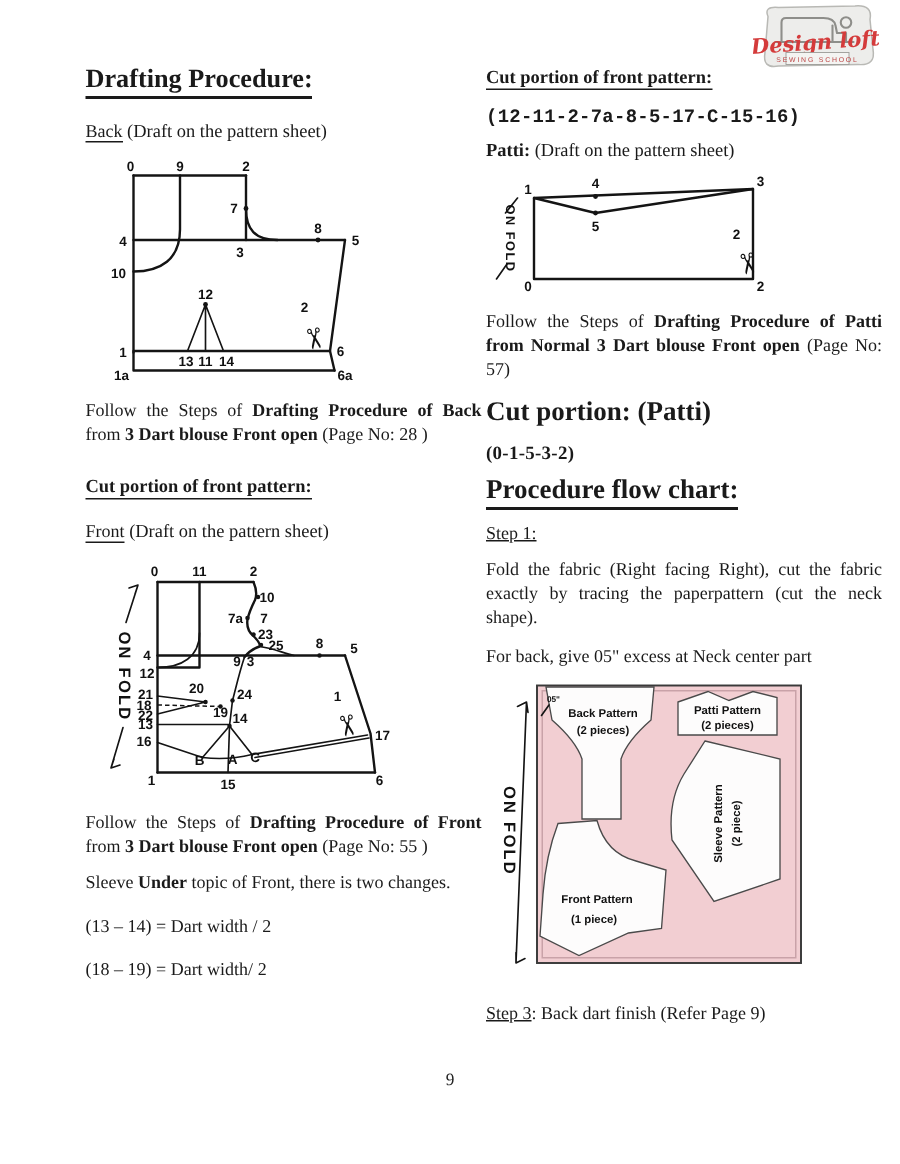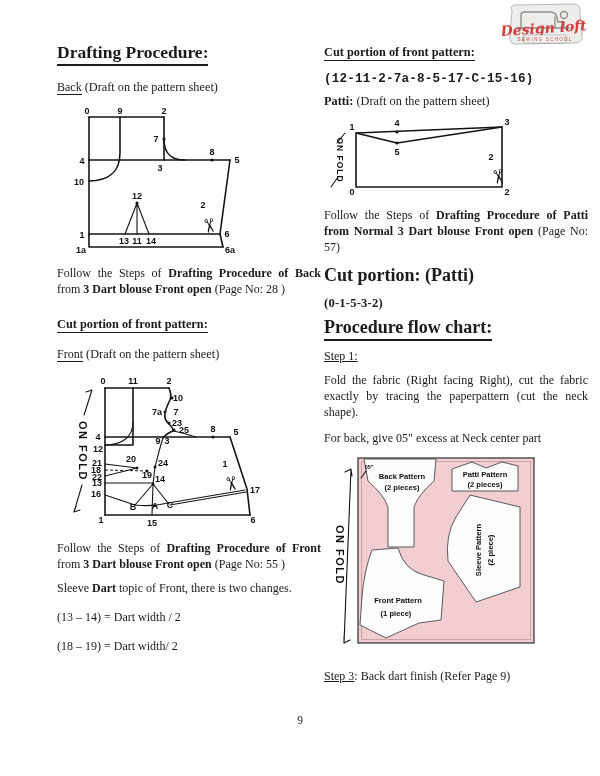--- a/index.html
+++ b/index.html
@@ -188,21 +188,21 @@
         <text x="168" y="97" class="pt ">1</text>
         <text x="168" y="115" class="pt sc" transform="rotate(80 168 115)">✂</text>
         <text x="22" y="81" class="pt fold" transform="rotate(90 22 81)">ON FOLD</text>
       </svg>
 
     <p class="body">
       <span>Follow the Steps of </span><b>Drafting Procedure of Front</b><span> from </span><b>3 Dart blouse Front open</b><span> (Page No: 55 )</span>
     </p>
 
     <p class="body">
-      <span>Sleeve </span><b>Dart</b><span> topic of Front, there is two changes.</span>
+      <span>Sleeve </span><b>Under</b><span> topic of Front, there is two changes.</span>
     </p>
 
     <div class="formula">(13 – 14) = Dart width / 2</div>
     <div class="formula">(18 – 19) = Dart width/ 2</div>
   </div>
 
   <div class="col" id="col-right">
 
     <div><span class="subhead" style="margin-top:0;">Cut portion of front pattern:</span></div>
 

